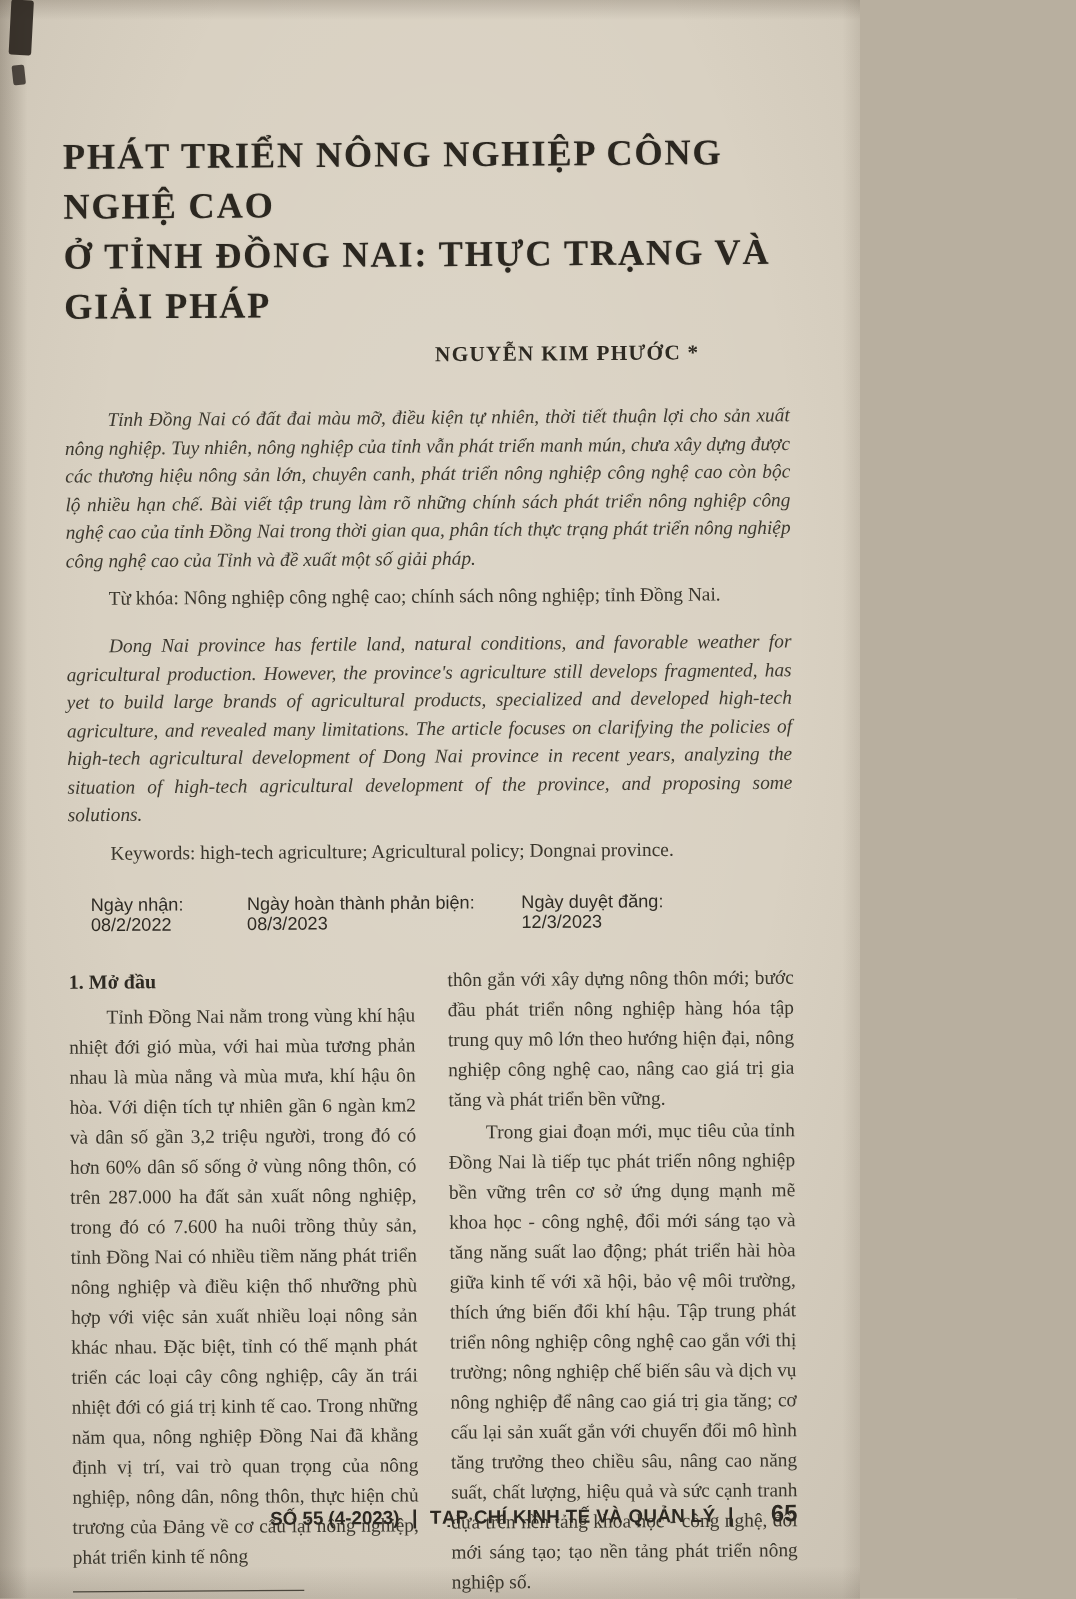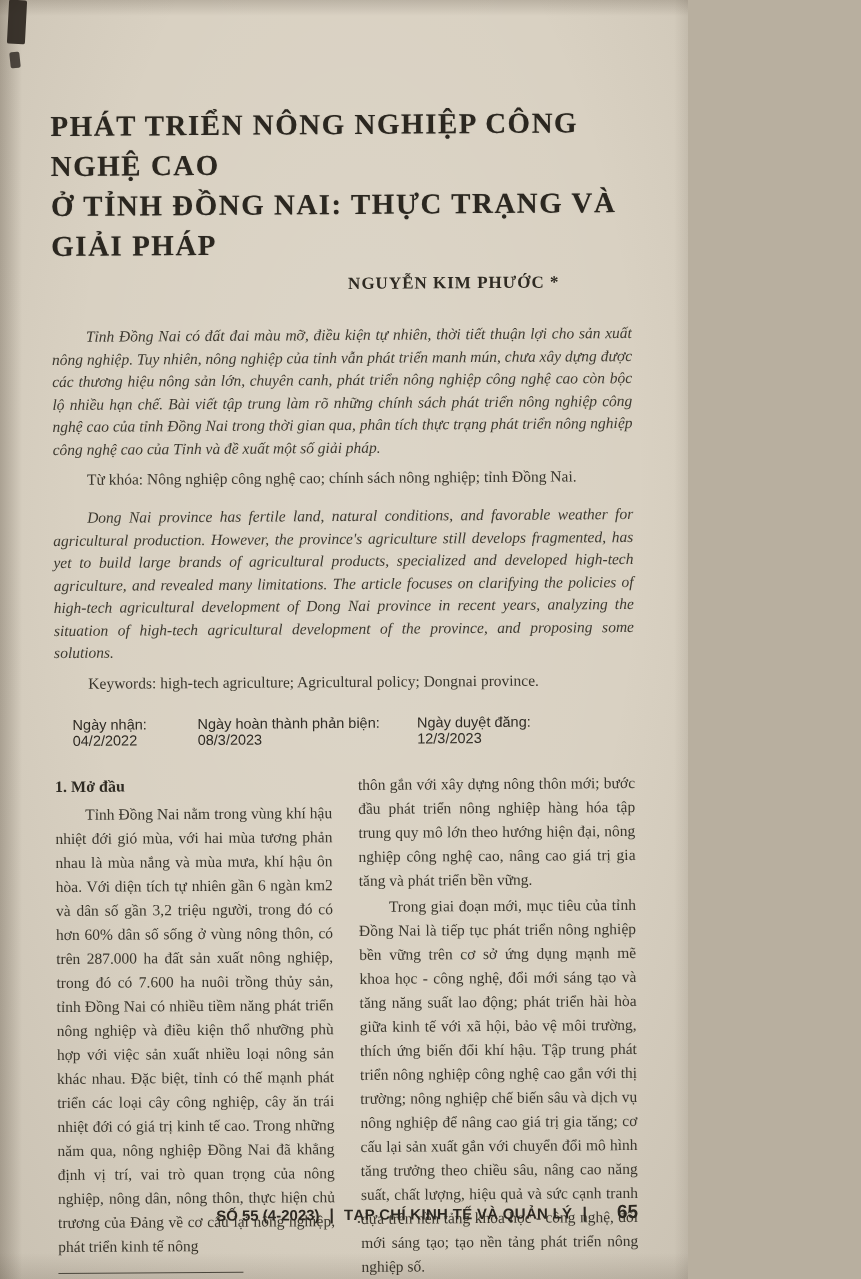--- a/index.html
+++ b/index.html
@@ -95,21 +95,21 @@
 
     <p class="abstract">Tỉnh Đồng Nai có đất đai màu mỡ, điều kiện tự nhiên, thời tiết thuận lợi cho sản xuất nông nghiệp. Tuy nhiên, nông nghiệp của tỉnh vẫn phát triển manh mún, chưa xây dựng được các thương hiệu nông sản lớn, chuyên canh, phát triển nông nghiệp công nghệ cao còn bộc lộ nhiều hạn chế. Bài viết tập trung làm rõ những chính sách phát triển nông nghiệp công nghệ cao của tỉnh Đồng Nai trong thời gian qua, phân tích thực trạng phát triển nông nghiệp công nghệ cao của Tỉnh và đề xuất một số giải pháp.</p>
 
     <p class="kwline">Từ khóa: Nông nghiệp công nghệ cao; chính sách nông nghiệp; tỉnh Đồng Nai.</p>
 
     <p class="abstract">Dong Nai province has fertile land, natural conditions, and favorable weather for agricultural production. However, the province's agriculture still develops fragmented, has yet to build large brands of agricultural products, specialized and developed high-tech agriculture, and revealed many limitations. The article focuses on clarifying the policies of high-tech agricultural development of Dong Nai province in recent years, analyzing the situation of high-tech agricultural development of the province, and proposing some solutions.</p>
 
     <p class="kwline">Keywords: high-tech agriculture; Agricultural policy; Dongnai province.</p>
 
     <div class="dates">
-      <span>Ngày nhận: 04/2/2022</span>
+      <span>Ngày nhận: 08/2/2022</span>
       <span>Ngày hoàn thành phản biện: 08/3/2023</span>
       <span>Ngày duyệt đăng: 12/3/2023</span>
     </div>
 
     <div class="columns">
       <div class="col">
         <p class="colhead">1. Mở đầu</p>
         <p class="bodyp">Tỉnh Đồng Nai nằm trong vùng khí hậu nhiệt đới gió mùa, với hai mùa tương phản nhau là mùa nắng và mùa mưa, khí hậu ôn hòa. Với diện tích tự nhiên gần 6 ngàn km2 và dân số gần 3,2 triệu người, trong đó có hơn 60% dân số sống ở vùng nông thôn, có trên 287.000 ha đất sản xuất nông nghiệp, trong đó có 7.600 ha nuôi trồng thủy sản, tỉnh Đồng Nai có nhiều tiềm năng phát triển nông nghiệp và điều kiện thổ nhưỡng phù hợp với việc sản xuất nhiều loại nông sản khác nhau. Đặc biệt, tỉnh có thế mạnh phát triển các loại cây công nghiệp, cây ăn trái nhiệt đới có giá trị kinh tế cao. Trong những năm qua, nông nghiệp Đồng Nai đã khẳng định vị trí, vai trò quan trọng của nông nghiệp, nông dân, nông thôn, thực hiện chủ trương của Đảng về cơ cấu lại nông nghiệp, phát triển kinh tế nông</p>
         <hr class="footnote-rule">
         <p class="footnote">* ThS Nguyễn Kim Phước - Hội đồng nhân dân tỉnh Đồng Nai</p>

